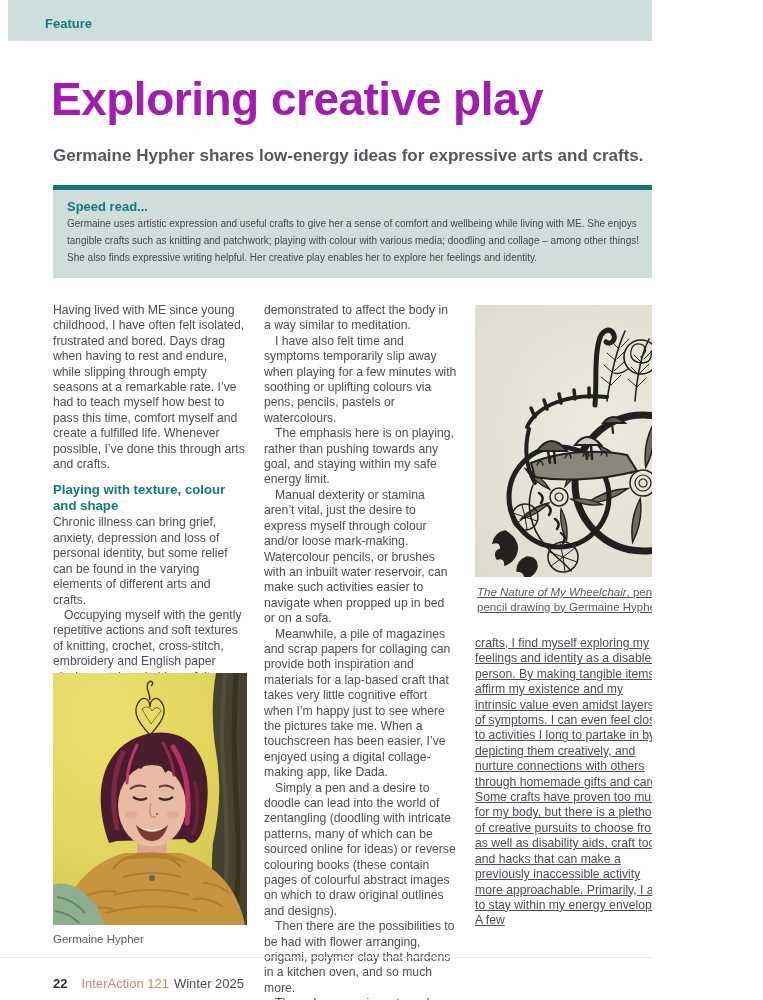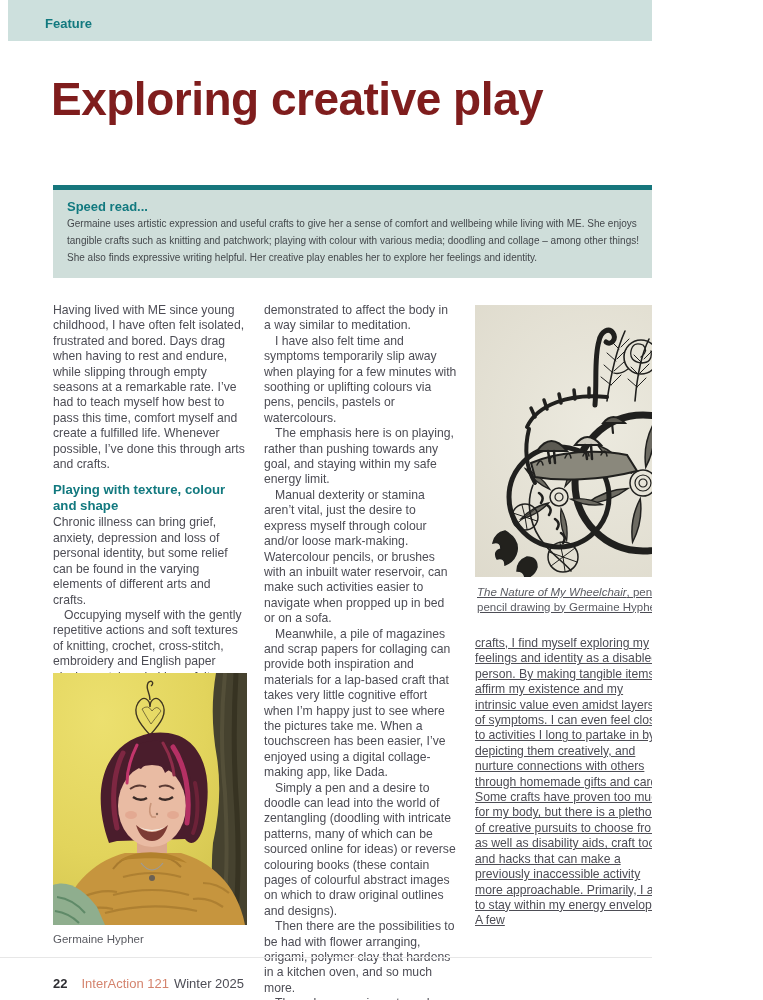--- a/index.html
+++ b/index.html
@@ -2,21 +2,21 @@
 <html><head>
 <meta charset="utf-8">
 <style>
   html,body{margin:0;padding:0;}
   body{background:#ffffff;font-family:"Liberation Sans",sans-serif;}
   .page{position:relative;width:652px;height:1000px;background:#ffffff;overflow:hidden;}
 
   .top-band{position:absolute;left:8px;right:0;top:0;height:41px;background:#cde0dd;}
   .feature-label{position:absolute;left:45px;top:16px;font-size:13px;font-weight:bold;color:#12797f;}
 
-  .page-title{position:absolute;left:51px;top:72px;font-size:46px;font-weight:bold;color:#7f1d1d;letter-spacing:-0.5px;}
+  .page-title{position:absolute;left:51px;top:72px;font-size:46px;font-weight:bold;color:#a21caf;letter-spacing:-0.5px;}
   .page-subtitle{position:absolute;left:53px;top:146px;font-size:17px;font-weight:bold;color:#55565f;}
 
   .speed-read{position:absolute;left:53px;top:185px;width:582px;background:#cfdeda;border-top:5px solid #16767c;padding:9px 26px 12px 14px;}
   .speed-read .sr-head{font-size:13px;font-weight:bold;color:#12797f;margin:0 0 1px 0;}
   .speed-read .sr-body{font-size:10px;line-height:17px;color:#44484c;margin:0;}
 
   .col{position:absolute;top:303px;font-size:12.2px;line-height:15.4px;color:#4d4d55;}
   .col-1{left:53px;width:192px;}
   .col-2{left:264px;width:194px;}
   .col-3{left:475px;width:192px;text-decoration:underline;}
@@ -39,20 +39,21 @@
 </style>
 </head>
 <body>
 
 <div class="page">
 
   <div class="top-band"></div>
   <div class="feature-label">Feature</div>
 
   <h1 class="page-title" style="margin:0;">Exploring creative play</h1>
+  <div class="page-subtitle">Germaine Hypher shares low-energy ideas for expressive arts and crafts.</div>
 
   <div class="speed-read">
     <p class="sr-head">Speed read...</p>
     <p class="sr-body">Germaine uses artistic expression and useful crafts to give her a sense of comfort and wellbeing while living with ME. She enjoys tangible crafts such as knitting and patchwork; playing with colour with various media; doodling and collage – among other things! She also finds expressive writing helpful. Her creative play enables her to explore her feelings and identity.</p>
   </div>
 
   <div class="col col-1">
     <p>Having lived with ME since young childhood, I have often felt isolated, frustrated and bored. Days drag when having to rest and endure, while slipping through empty seasons at a remarkable rate. I’ve had to teach myself how best to pass this time, comfort myself and create a fulfilled life. Whenever possible, I’ve done this through arts and crafts.</p>
     <h3 class="sec-heading">Playing with texture, colour and shape</h3>
     <p>Chronic illness can bring grief, anxiety, depression and loss of personal identity, but some relief can be found in the varying elements of different arts and crafts.</p>

